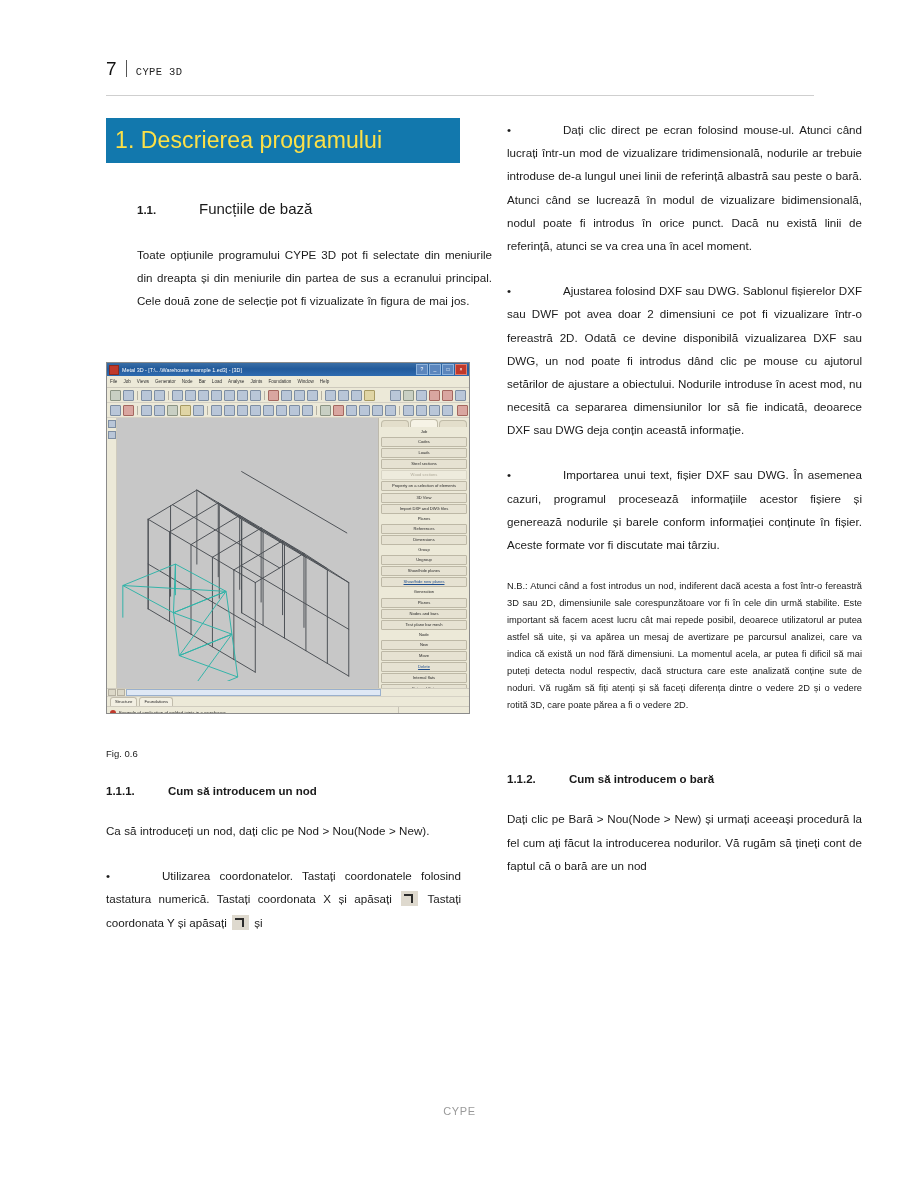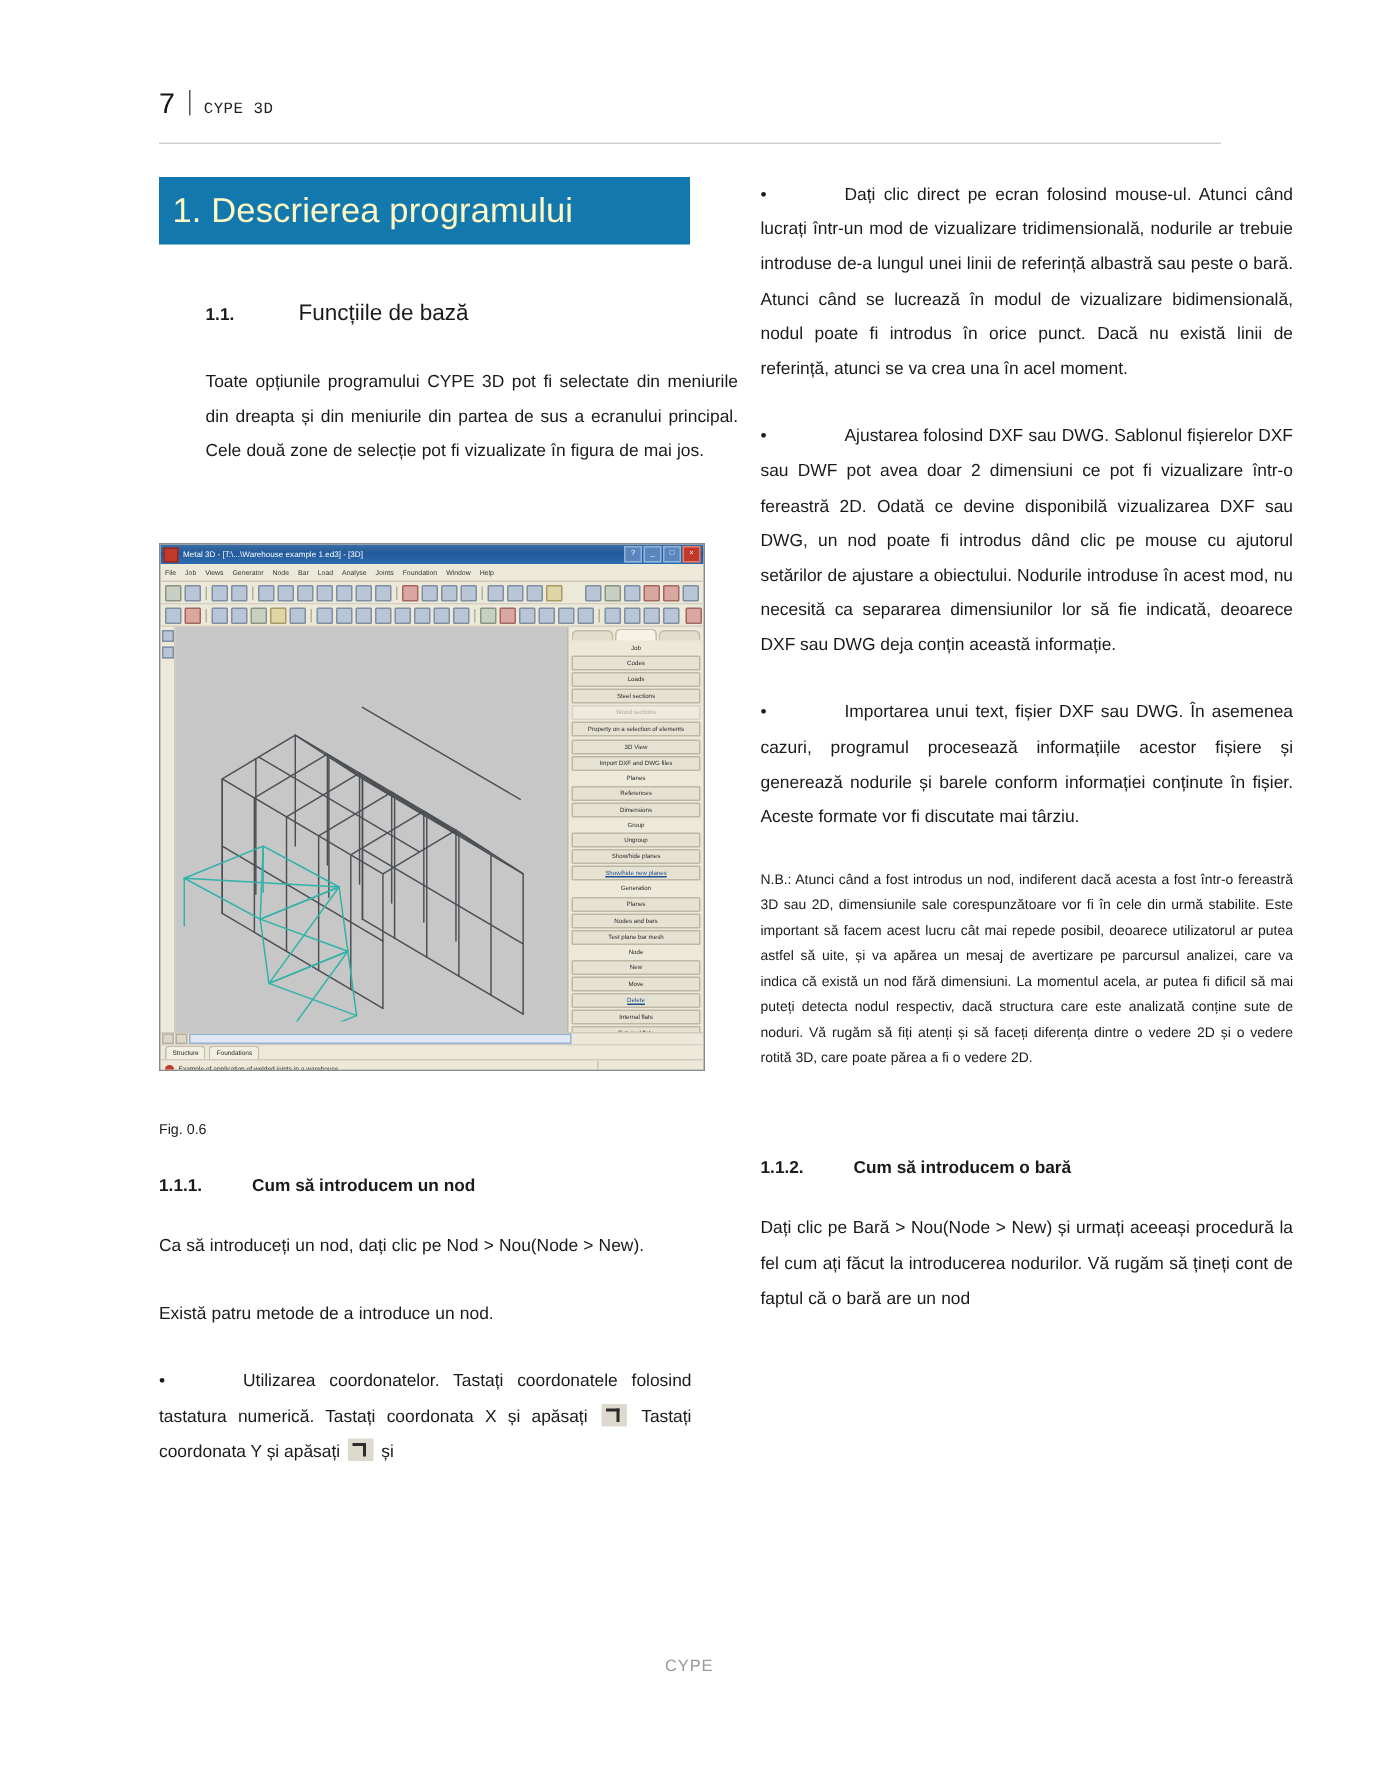--- a/index.html
+++ b/index.html
@@ -69,21 +69,21 @@
     left: 106px;
     top: 118px;
     width: 354px;
     height: 45px;
     background: #1278ad;
     display: flex;
     align-items: center;
   }
   .chapter-banner span {
     font-size: 23px;
-    color: #fef9c3;
+    color: #fde047;
     padding-left: 9px;
     font-weight: 400;
     letter-spacing: .1px;
   }
 
   
   .col {
     position: absolute;
     width: 355px;
   }
@@ -633,21 +633,20 @@
 
     <h3 class="subsec">
       <span class="num">1.1.1.</span>
       <span>Cum să introducem un nod</span>
     </h3>
 
     <p class="body">
       <span>Ca să introduceți un nod, dați clic pe </span><b>Nod &gt; Nou(Node &gt; New).</b>
     </p>
 
-    <p class="body">Există patru metode de a introduce un nod.</p>
 
     <p class="bullet">
       <span class="dot">•</span><b>Utilizarea coordonatelor.</b><span> Tastați coordonatele folosind tastatura numerică. Tastați coordonata X și apăsați</span>
       <span class="enter-key"></span>
       <span>Tastați coordonata Y și apăsați</span>
       <span class="enter-key"></span>
       <span>și</span>
     </p>
   </div>
 

